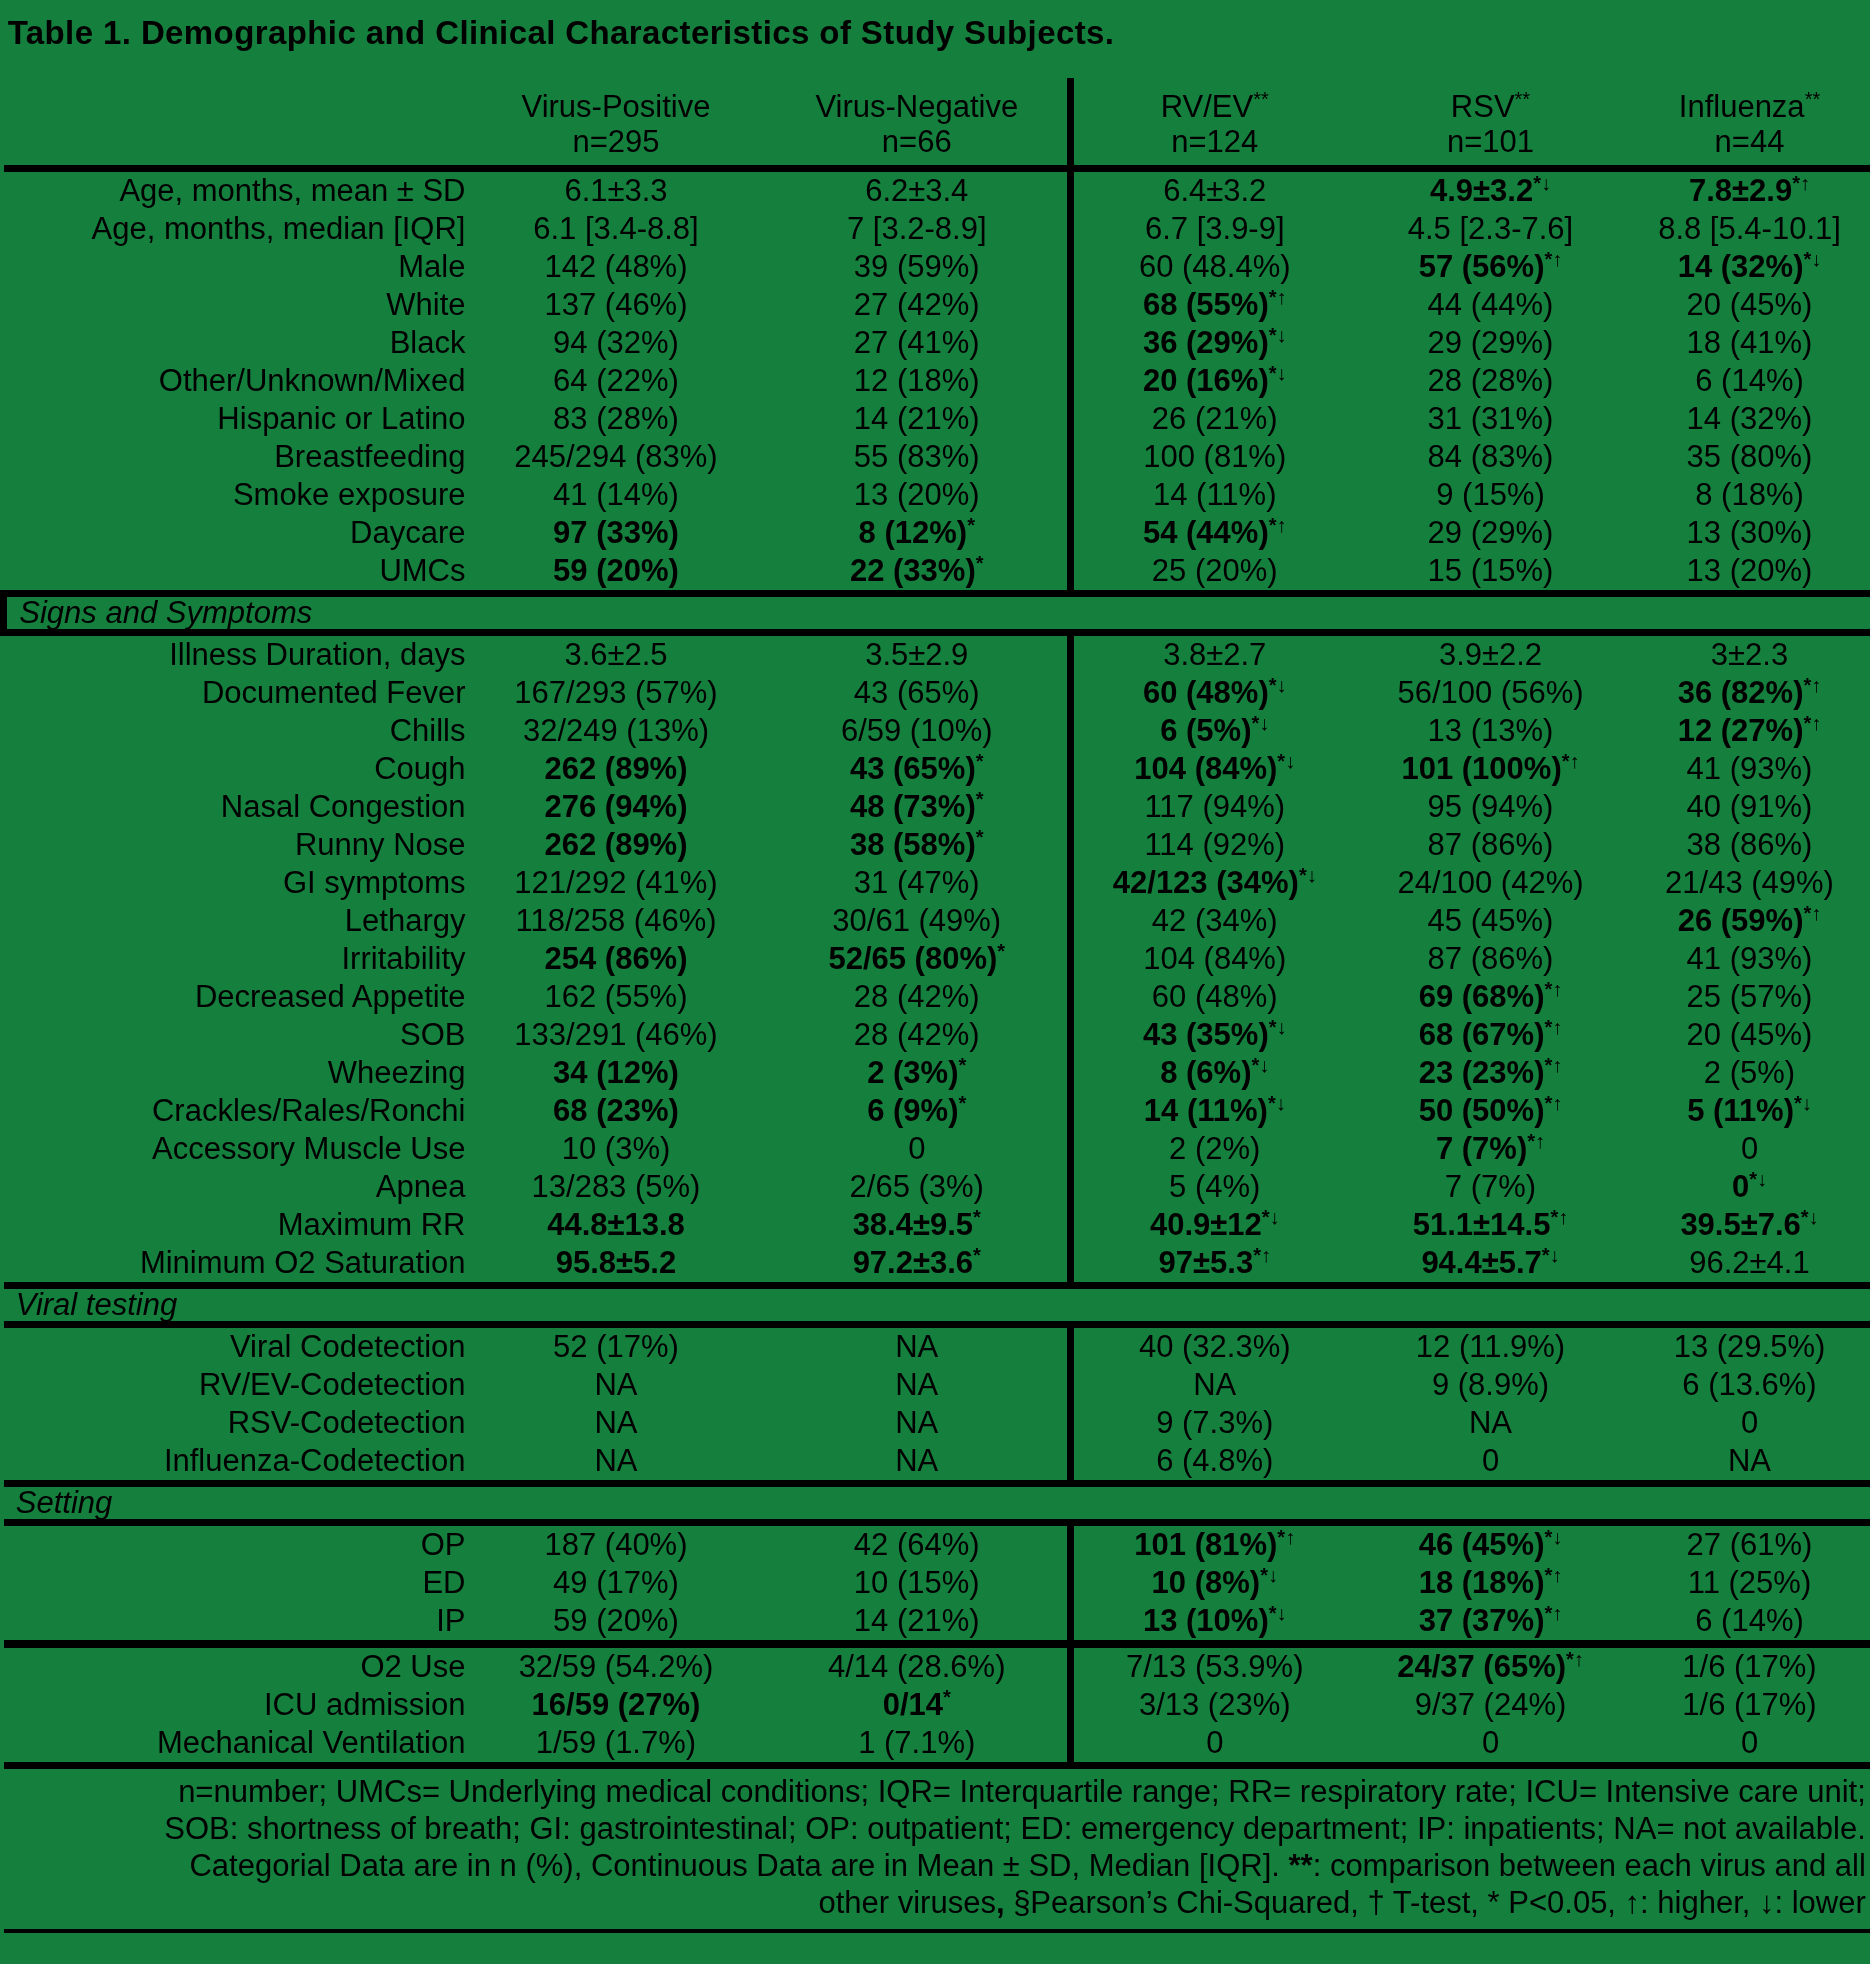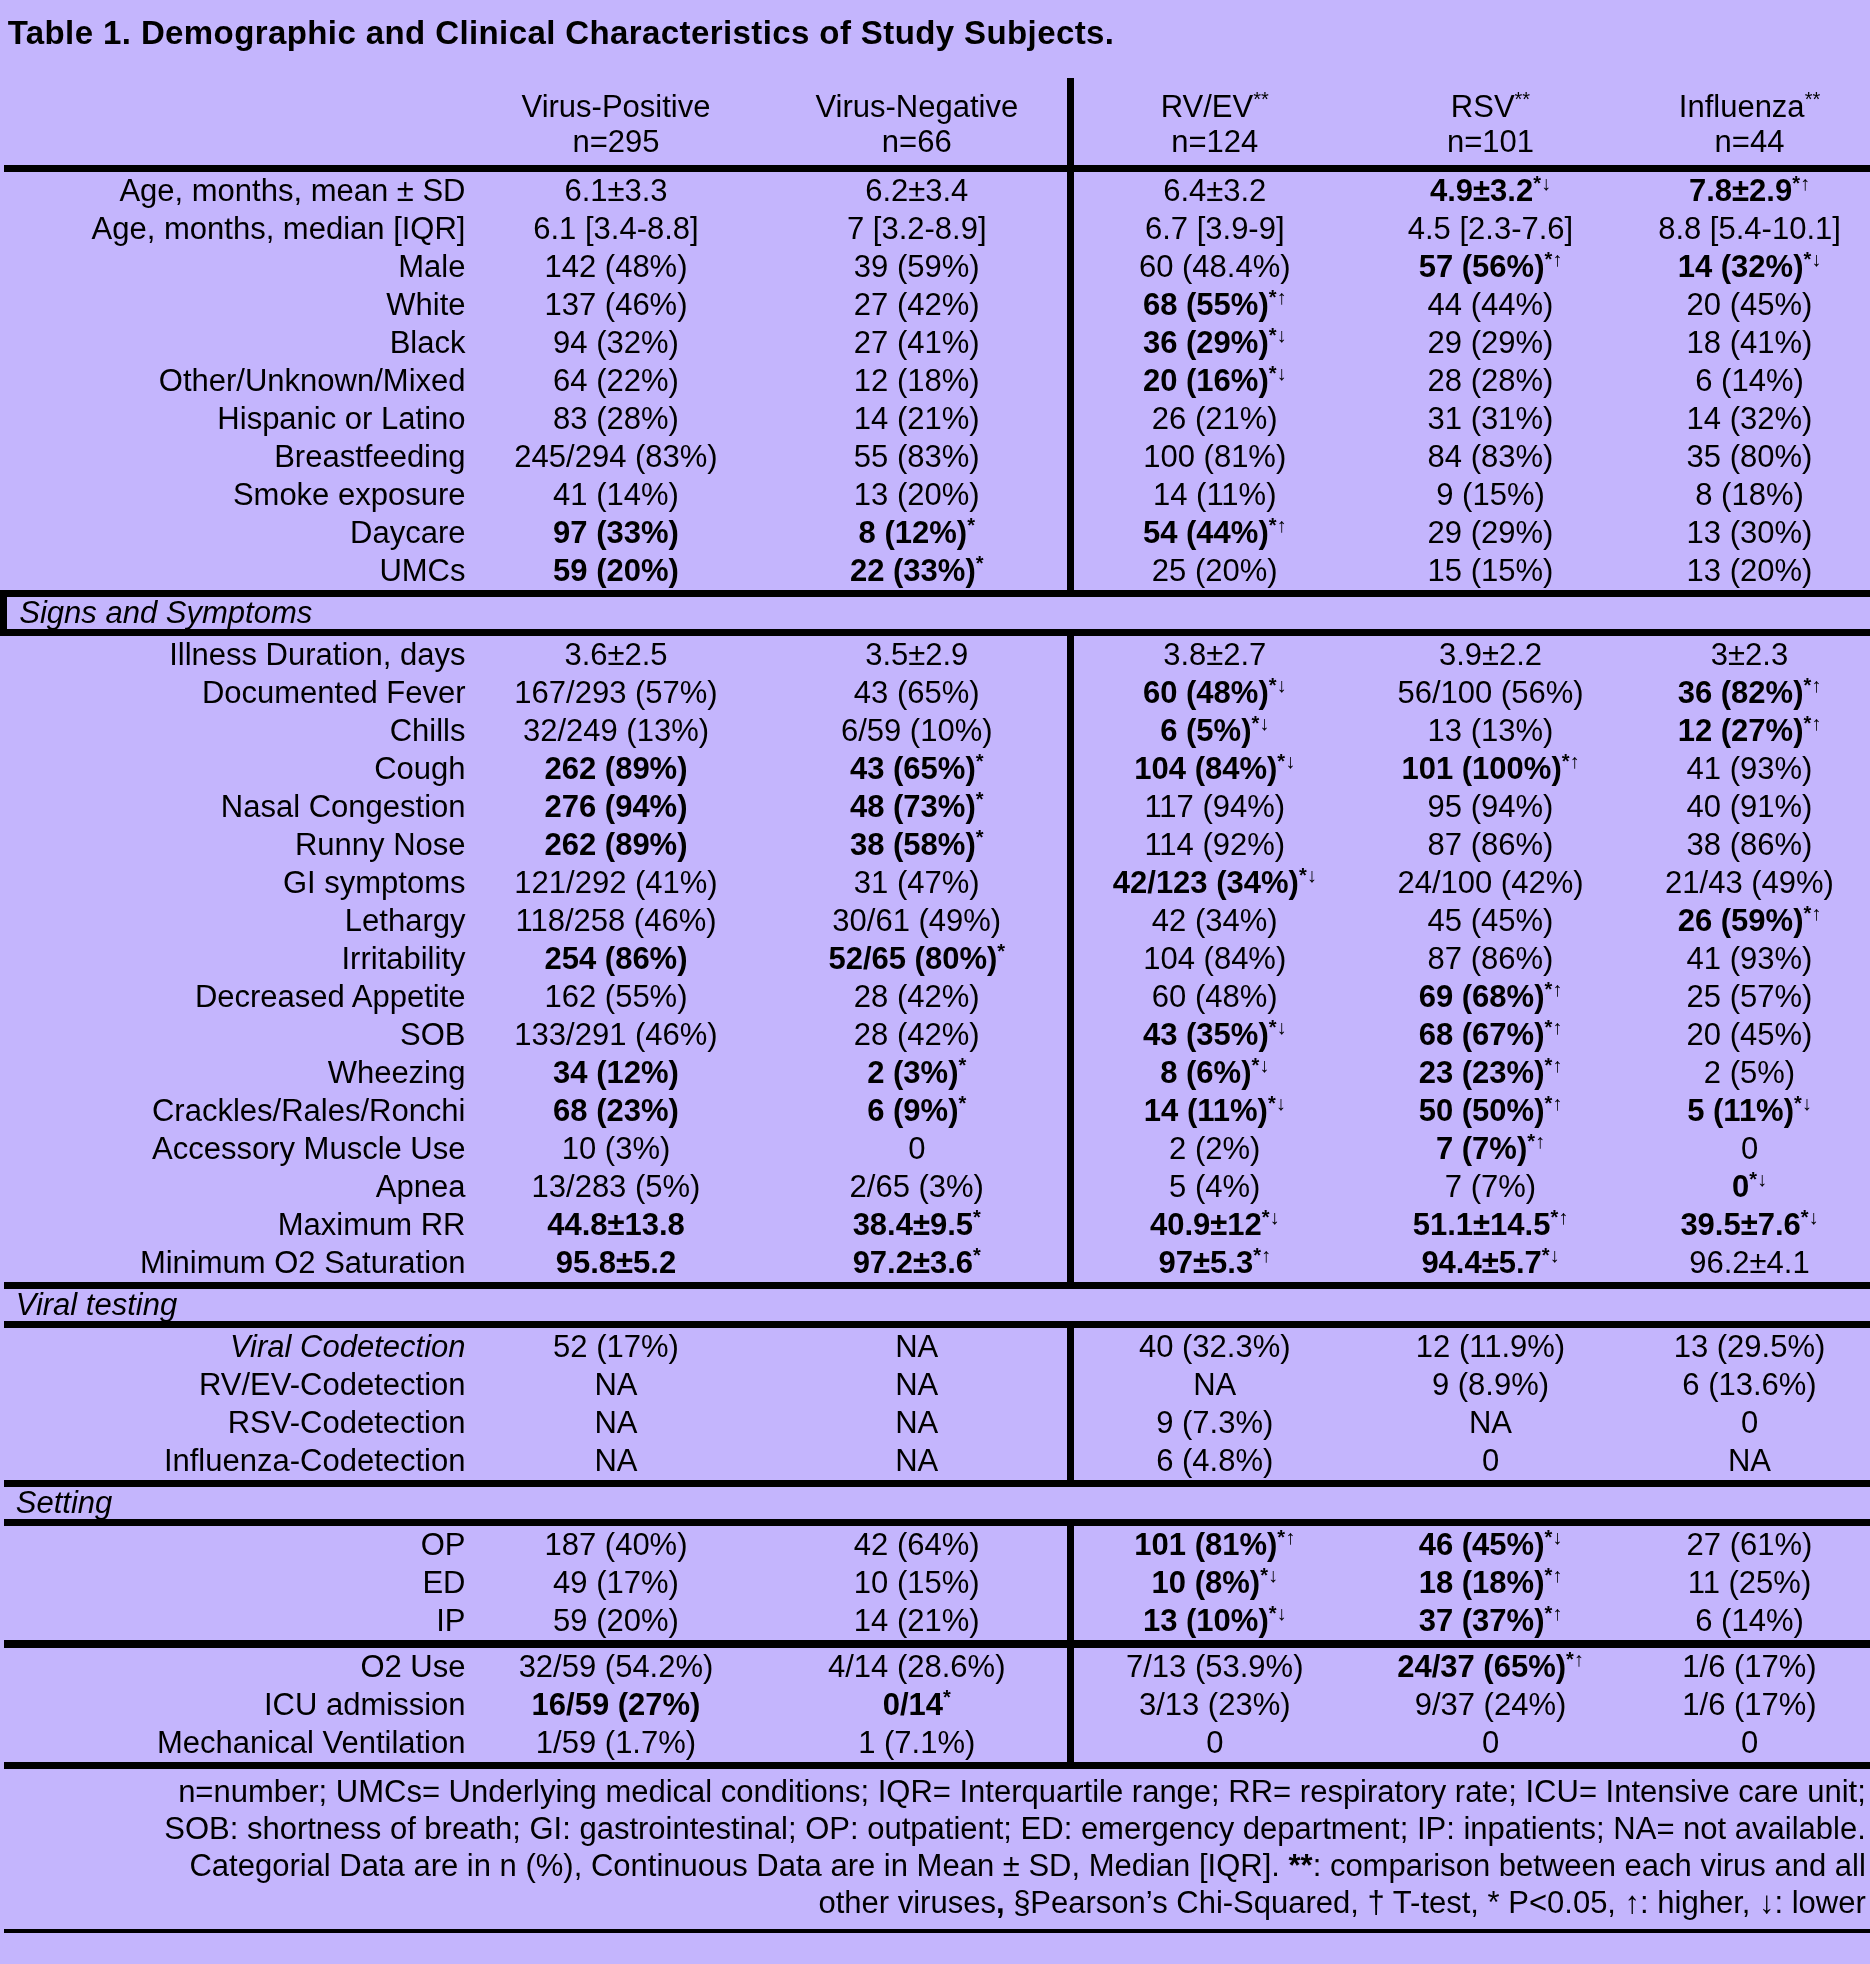--- a/index.html
+++ b/index.html
@@ -1,20 +1,20 @@
 <!DOCTYPE html>
 <html style="font-size:12.3px"><head>
 <meta charset="utf-8">
 <style>
   html,body{margin:0;padding:0;background:#fff;}
   .page{
     position:relative;
     width:1870px;
     height:1965px;
-    background:#c4b5fd;
+    background:#15803d;
     color:#000;
     font-family:"Liberation Sans", sans-serif;
     overflow:hidden;
   }
   .title{
     font-size:33px;
     font-weight:bold;
     padding:14px 0 0 7.7px;
     letter-spacing:0.4px;
   }
@@ -38,21 +38,21 @@
     line-height:35px;
     padding:10.8px 0 6.2px 0;
     border-bottom:7.7px solid #000;
     white-space:nowrap;
   }
   .divided{border-left:7px solid #000;}
   tbody td{height:38px;line-height:38px;white-space:nowrap;}
   td.label{text-align:right;padding-left:12.3px;}
   td.num{text-align:center;}
   .b{font-weight:bold;}
-  .it{font-style:italic;}
+  .it{}
   tr.band td{
     font-style:italic;
     text-align:left;
     padding-left:12.3px;
     border-top:7px solid #000;
     border-bottom:7px solid #000;
     height:32px;line-height:32px;
   }
   tr.band.boxed td{
     border-left:7px solid #000;

